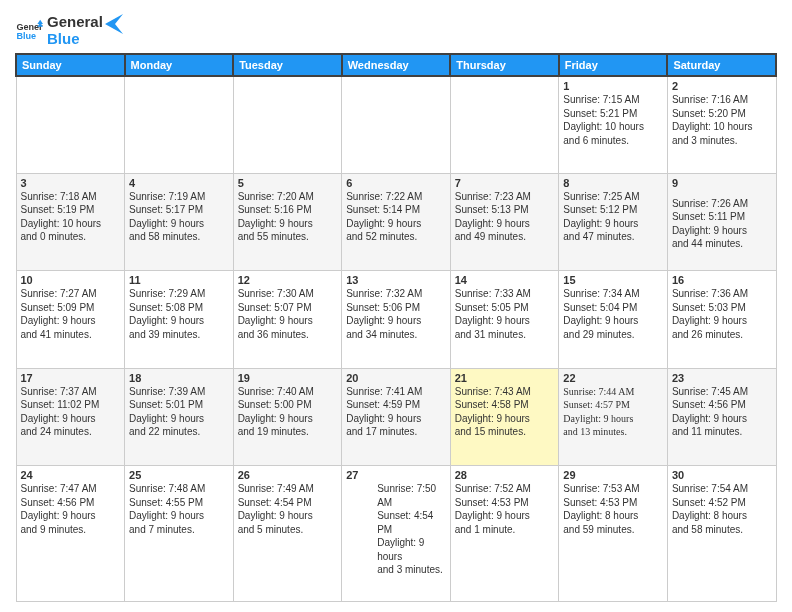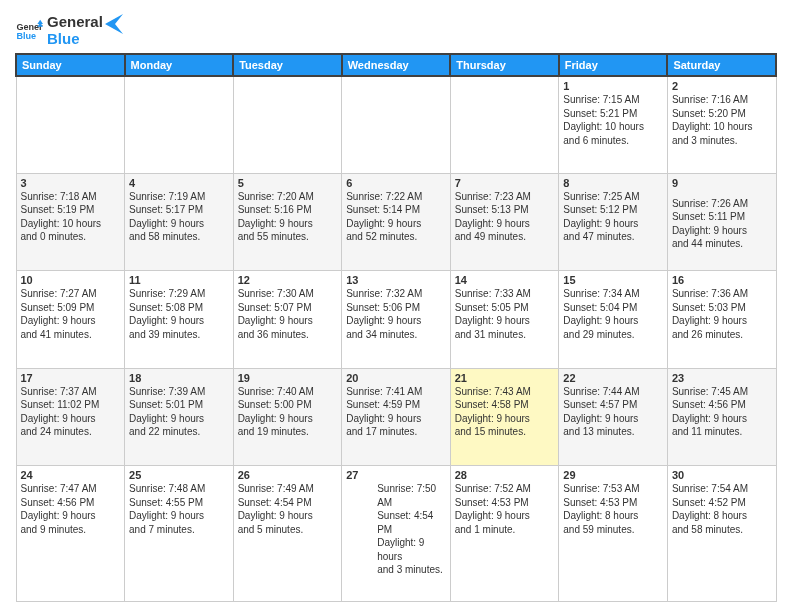--- a/index.html
+++ b/index.html
@@ -284,21 +284,21 @@
           </td>
           <td style="background: #fef9c3;">
             <span class="day-num">21</span>
             <div class="day-info" style="white-space: pre-line;">Sunrise: 7:43 AM
 Sunset: 4:58 PM
 Daylight: 9 hours
 and 15 minutes.</div>
           </td>
           <td style="background: rgb(245, 245, 245);">
             <span class="day-num">22</span>
-            <div class="day-info" style="white-space: pre-line;">Sunrise: 7:44 AM
+            <div class="day-info" style="white-space: pre-line; font-family: Liberation Serif, serif;">Sunrise: 7:44 AM
 Sunset: 4:57 PM
 Daylight: 9 hours
 and 13 minutes.</div>
           </td>
           <td style="background: rgb(245, 245, 245);">
             <span class="day-num">23</span>
             <div class="day-info" style="white-space: pre-line;">Sunrise: 7:45 AM
 Sunset: 4:56 PM
 Daylight: 9 hours
 and 11 minutes.</div>

